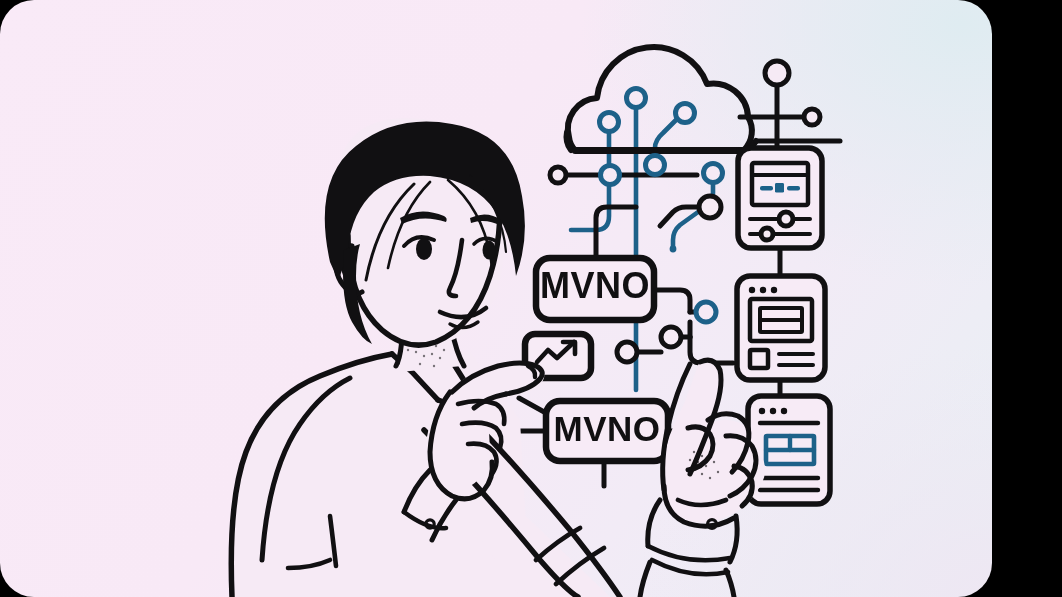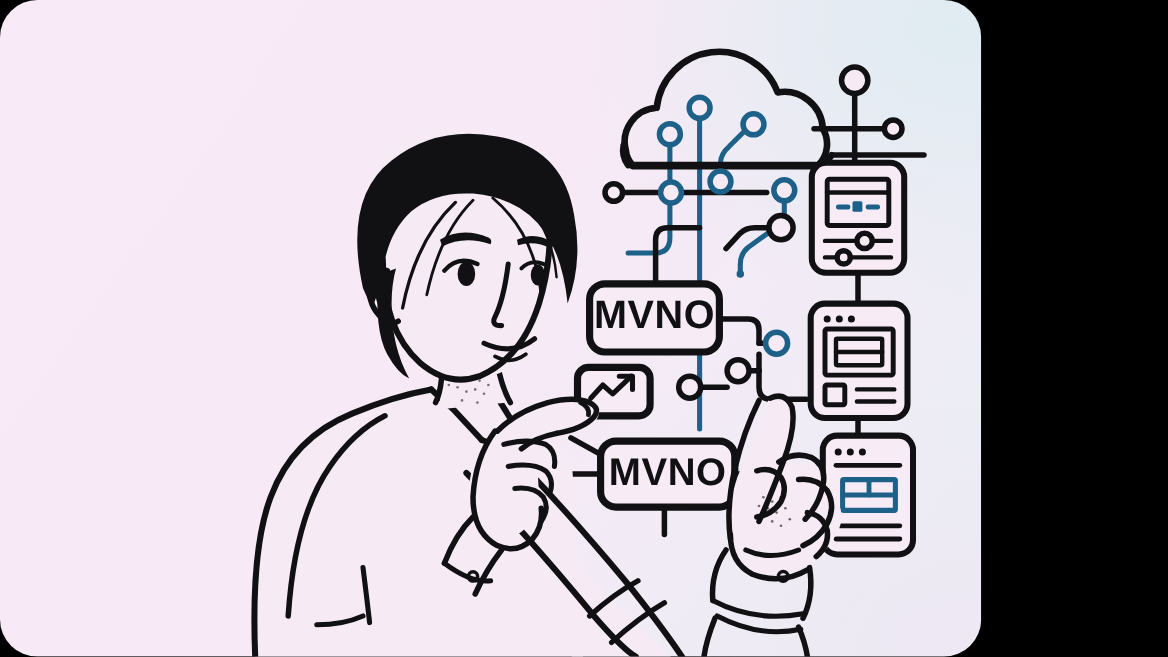--- a/index.html
+++ b/index.html
@@ -3,21 +3,21 @@
 <meta charset="utf-8">
 <style>
   html, body {
     margin: 0;
     padding: 0;
     background: #000000;
     font-family: "Liberation Sans", sans-serif;
   }
   #stage {
     position: relative;
-    width: 892px;
+    width: 992px;
     height: 597px;
     overflow: hidden;
     border-radius: 34px;
     background:
       radial-gradient(ellipse 70% 80% at 97% 4%, #dfecf1 0%, rgba(223,236,241,0) 55%),
       radial-gradient(ellipse 60% 70% at 100% 100%, #eee7f3 0%, rgba(238,231,243,0) 60%),
       linear-gradient(125deg, #f9eaf7 0%, #f8e9f6 42%, #f2ebf6 70%, #e8eff4 100%);
   }
   #art {
     position: absolute;

